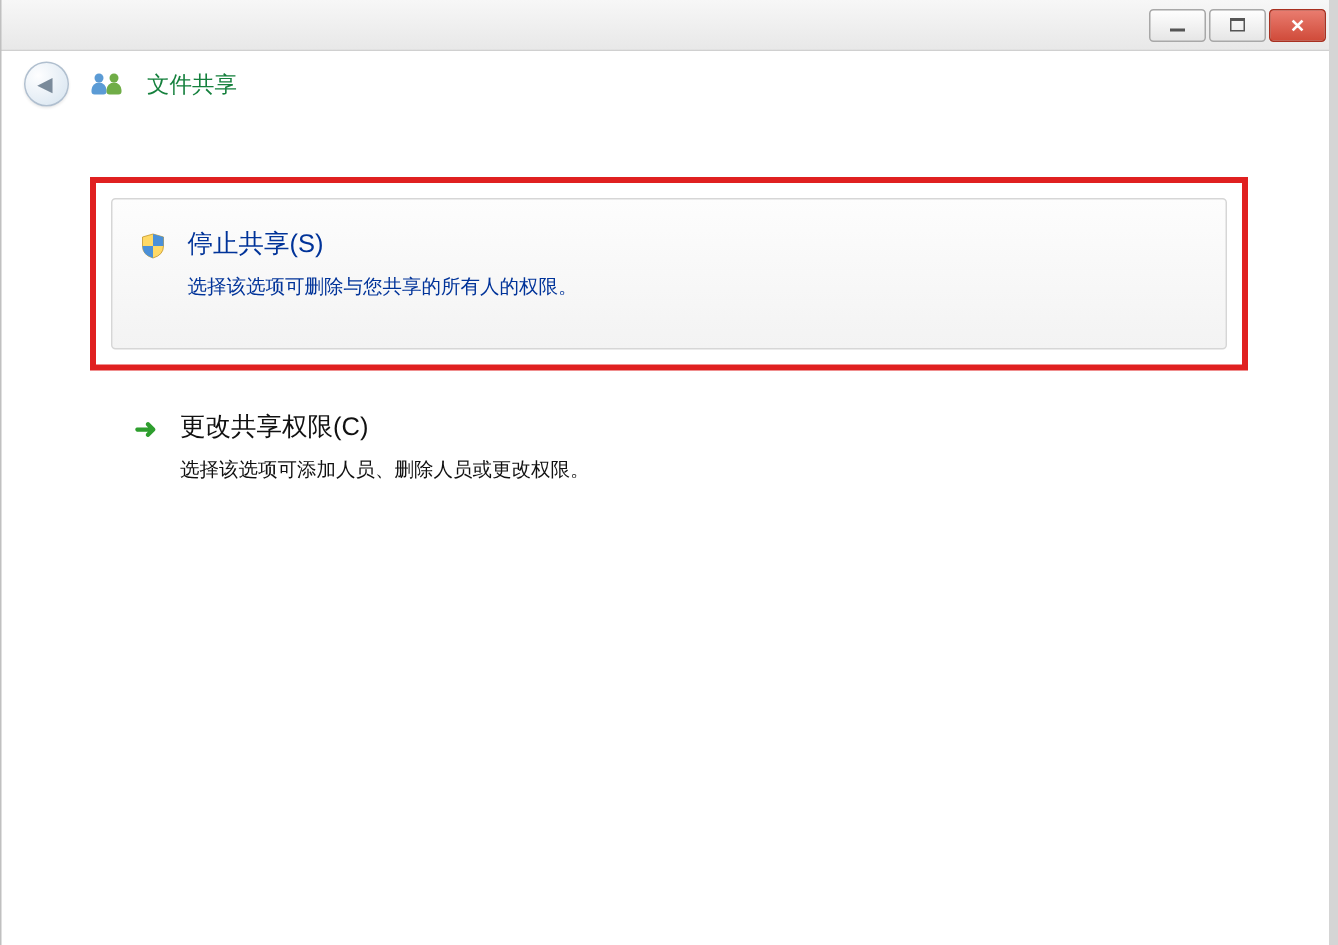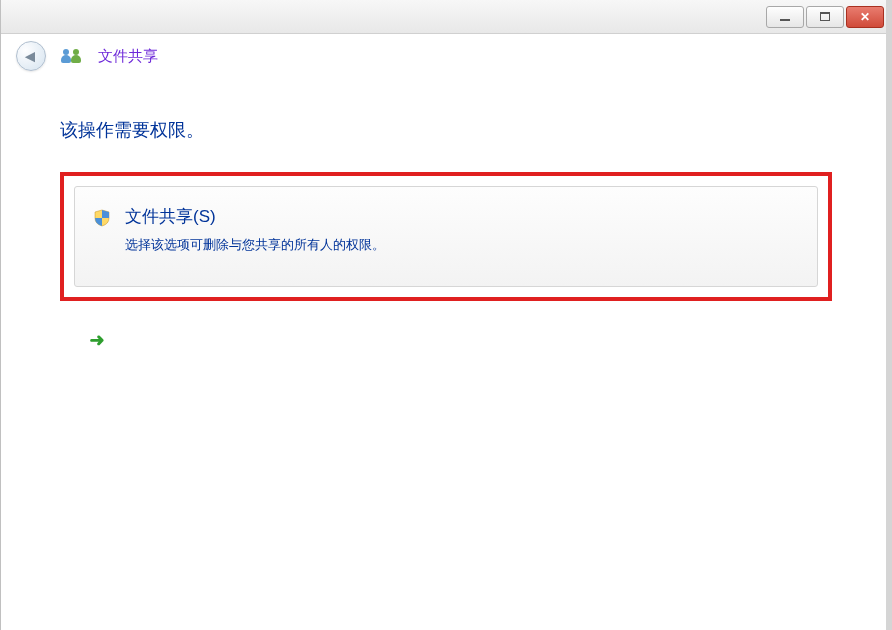--- a/index.html
+++ b/index.html
@@ -130,21 +130,21 @@
       border-radius: 5px 5px 2px 2px;
     }
     .person.p1 { left: 0; top: 4px; }
     .person.p1::before { background: #5b9bd5; }
     .person.p1::after { background: #5b9bd5; }
     .person.p2 { left: 10px; top: 4px; }
     .person.p2::before { background: #70ad47; }
     .person.p2::after { background: #70ad47; }
     .page-title {
       font-size: 15px;
-      color: #6d28d9;
+      color: #15803d;
     }
     .content {
       padding: 40px 60px;
     }
     .heading {
       font-size: 18px;
       color: #003399;
       margin-bottom: 30px;
     }
     .highlight-box {
@@ -252,35 +252,38 @@
     <div class="title-icon">
       <div class="people-icon">
         <div class="person p1"></div>
         <div class="person p2"></div>
       </div>
     </div>
     <div class="page-title">文件共享</div>
   </div>
 
   <div class="content">
-    <div class="heading">该操作需要权限。</div>
 
     <div class="highlight-box">
       <div class="option-card">
         <div class="shield-icon">
           <svg class="shield-svg" width="18" height="18" viewBox="0 0 18 18">
             <path d="M9 1 L16 3 L16 9 Q16 15 9 17 Q2 15 2 9 L2 3 Z" fill="#ffd966" stroke="#c09020" stroke-width="0.5"></path>
             <path d="M9 1 L16 3 L16 9 L9 9 Z" fill="#4a90d9"></path>
             <path d="M9 9 L9 17 Q2 15 2 9 Z" fill="#4a90d9"></path>
           </svg>
         </div>
         <div class="option-text">
-          <div class="option-title">文件共享(S)</div>
+          <div class="option-title">停止共享(S)</div>
           <div class="option-desc">选择该选项可删除与您共享的所有人的权限。</div>
         </div>
       </div>
     </div>
 
     <div class="option-plain">
       <div class="arrow-icon">➜</div>
+      <div class="option-text">
+        <div class="option-title">更改共享权限(C)</div>
+        <div class="option-desc">选择该选项可添加人员、删除人员或更改权限。</div>
+      </div>
     </div>
   </div>
 </div>
 
 </body></html>

